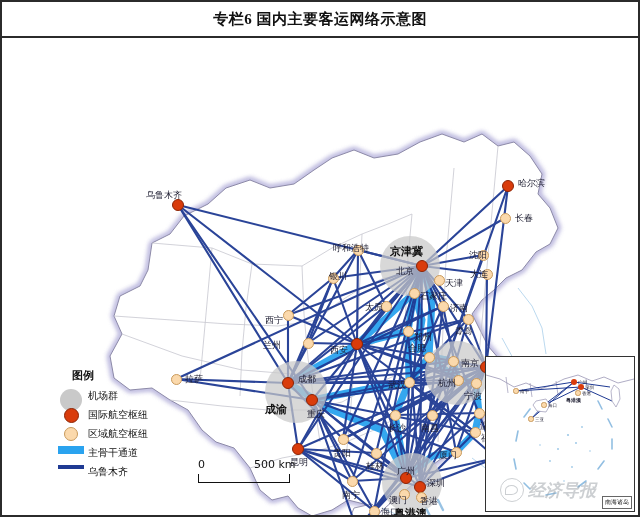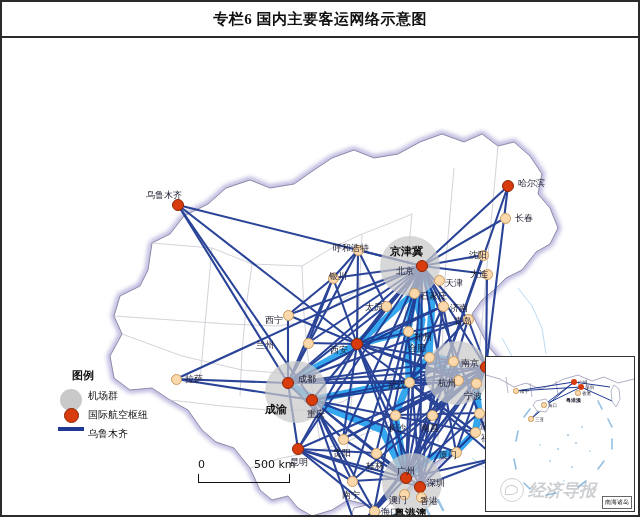--- a/index.html
+++ b/index.html
@@ -290,25 +290,25 @@
         <div class="city-label" style="left: 443px; top: 241px;">天津</div>
         <div class="node regional" style="left: 406.5px; top: 249.5px; width: 11px; height: 11px;"></div>
         <div class="city-label" style="left: 418px; top: 254px;">石家庄</div>
         <div class="node regional" style="left: 325.5px; top: 234.5px; width: 11px; height: 11px;"></div>
         <div class="city-label" style="left: 327px; top: 234px;">银川</div>
         <div class="node regional" style="left: 378.5px; top: 262.5px; width: 11px; height: 11px;"></div>
         <div class="city-label" style="left: 363px; top: 265px;">太原</div>
         <div class="node regional" style="left: 435.5px; top: 262.5px; width: 11px; height: 11px;"></div>
         <div class="city-label" style="left: 448px; top: 266px;">济南</div>
         <div class="node regional" style="left: 460.5px; top: 275.5px; width: 11px; height: 11px;"></div>
-        <div class="city-label" style="left: 452px; top: 279px;">青岛</div>
+        <div class="city-label" style="left: 452px; top: 289px; font-style: italic;">青岛</div>
         <div class="node regional" style="left: 280.5px; top: 271.5px; width: 11px; height: 11px;"></div>
         <div class="city-label" style="left: 263px; top: 278px;">西宁</div>
         <div class="node regional" style="left: 300.5px; top: 299.5px; width: 11px; height: 11px;"></div>
-        <div class="city-label" style="left: 254px; top: 303px;">兰州</div>
+        <div class="city-label" style="left: 261px; top: 303px;">兰州</div>
         <div class="node intl" style="left: 349px; top: 300px; width: 12px; height: 12px;"></div>
         <div class="city-label" style="left: 328px; top: 308px;">西安</div>
         <div class="node regional" style="left: 400.5px; top: 287.5px; width: 11px; height: 11px;"></div>
         <div class="city-label" style="left: 412px; top: 295px;">郑州</div>
         <div class="node regional" style="left: 168.5px; top: 335.5px; width: 11px; height: 11px;"></div>
         <div class="city-label" style="left: 183px; top: 337px;">拉萨</div>
         <div class="node intl" style="left: 280px; top: 339px; width: 12px; height: 12px;"></div>
         <div class="city-label" style="left: 296px; top: 337px;">成都</div>
         <div class="node intl" style="left: 304px; top: 356px; width: 12px; height: 12px;"></div>
         <div class="city-label" style="left: 305px; top: 372px;">重庆</div>
@@ -368,20 +368,32 @@
         <div class="leg-sym">
             <div class="sym-cluster"></div>
           </div>
         <div class="leg-text">机场群</div>
       </div>
       <div class="leg-row">
         <div class="leg-sym">
             <div class="sym-intl"></div>
           </div>
         <div class="leg-text">国际航空枢纽</div>
+      </div>
+      <div class="leg-row">
+        <div class="leg-sym">
+            <div class="sym-reg"></div>
+          </div>
+        <div class="leg-text">区域航空枢纽</div>
+      </div>
+      <div class="leg-row">
+        <div class="leg-sym">
+            <div class="sym-main"></div>
+          </div>
+        <div class="leg-text">主骨干通道</div>
       </div>
       <div class="leg-row">
         <div class="leg-sym">
             <div class="sym-sec"></div>
           </div>
         <div class="leg-text">乌鲁木齐</div>
       </div>
     </div>
 
     <div id="scalebar">

